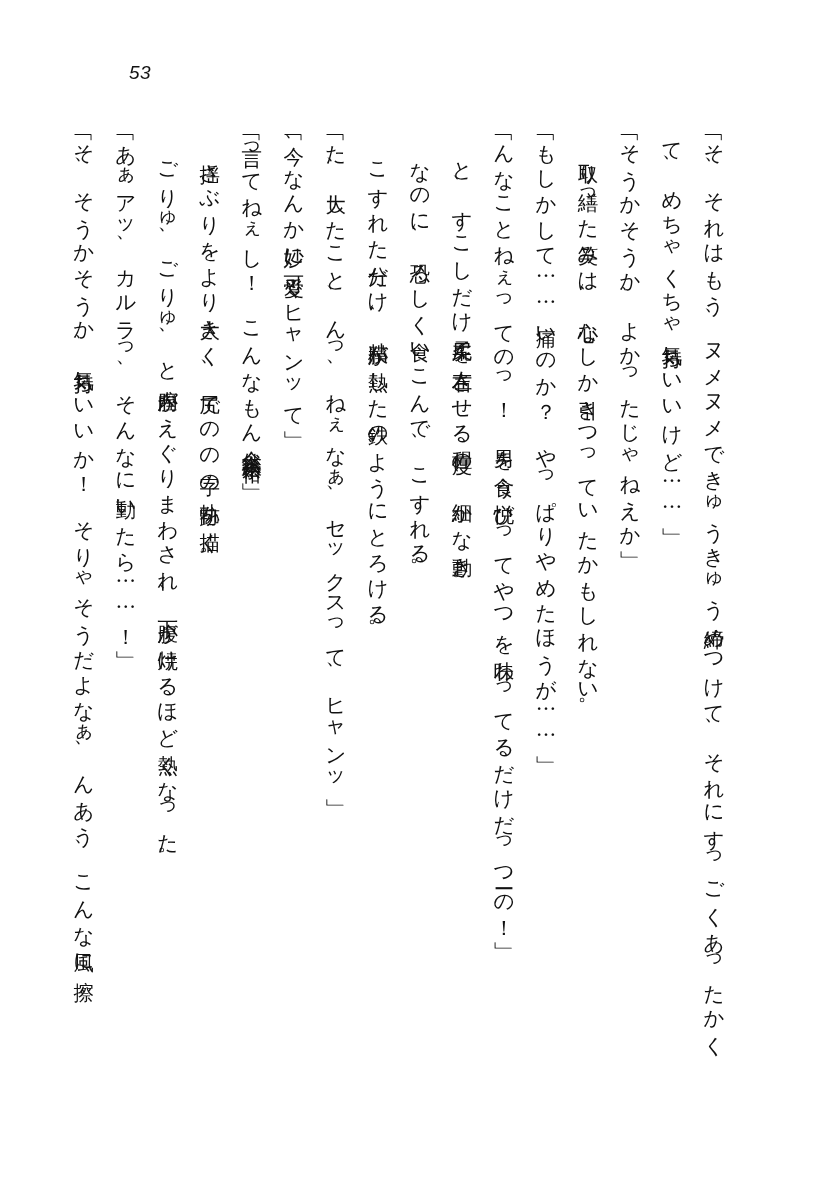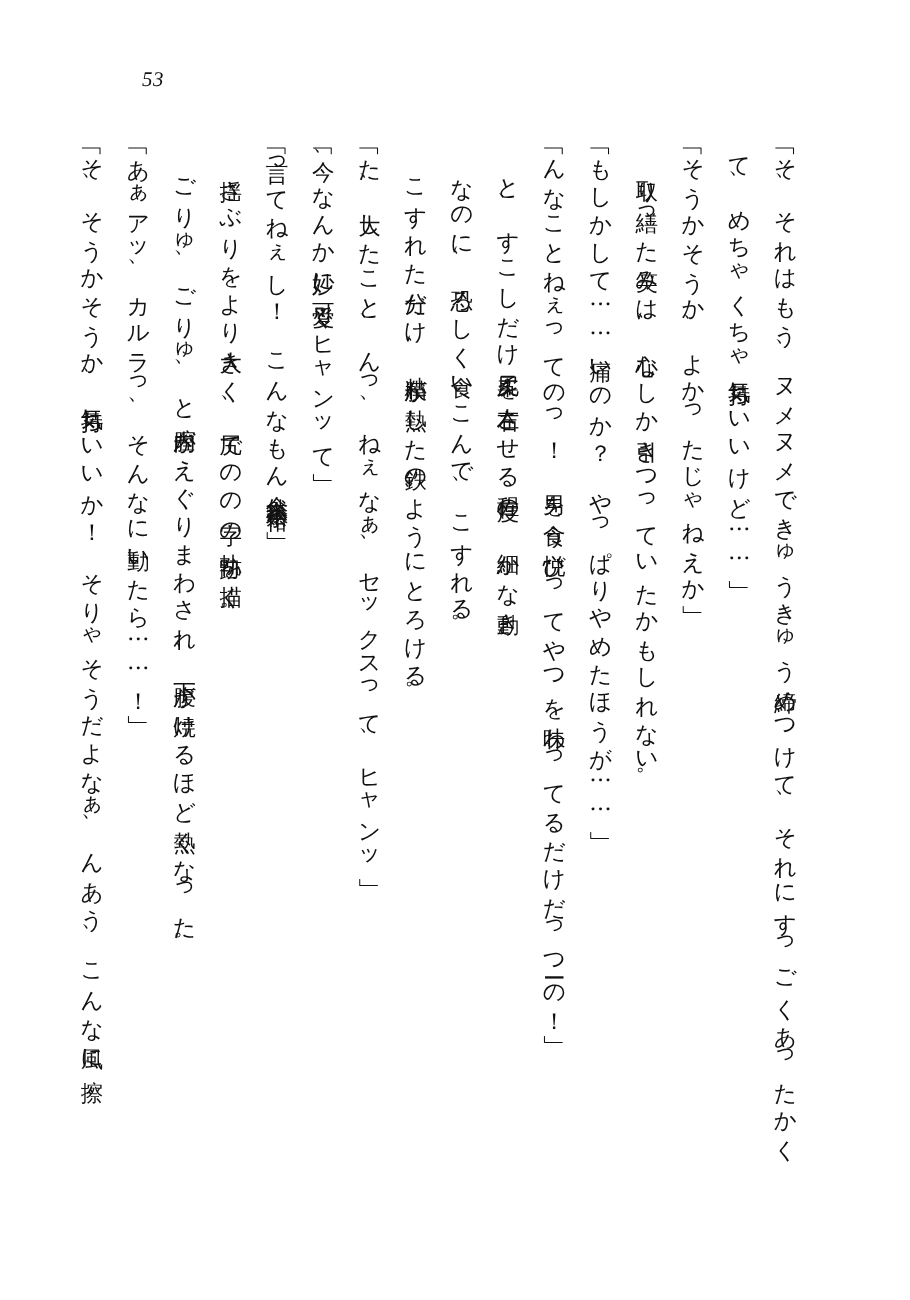--- a/index.html
+++ b/index.html
@@ -19,21 +19,21 @@
     position: absolute;
     inset: 0;
     width: 827px;
     height: 1182px;
     background: #ffffff;
   }
   .page-number {
     position: absolute;
     top: 62px;
     left: 129px;
-    font-family: Liberation Serif, serif;
+    font-family: Liberation Sans, sans-serif;
     font-size: 19px;
     font-style: italic;
     color: #111;
     letter-spacing: 0.5px;
   }
   
   .vtext {
     position: absolute;
     top: 128px;
     right: 92px;

